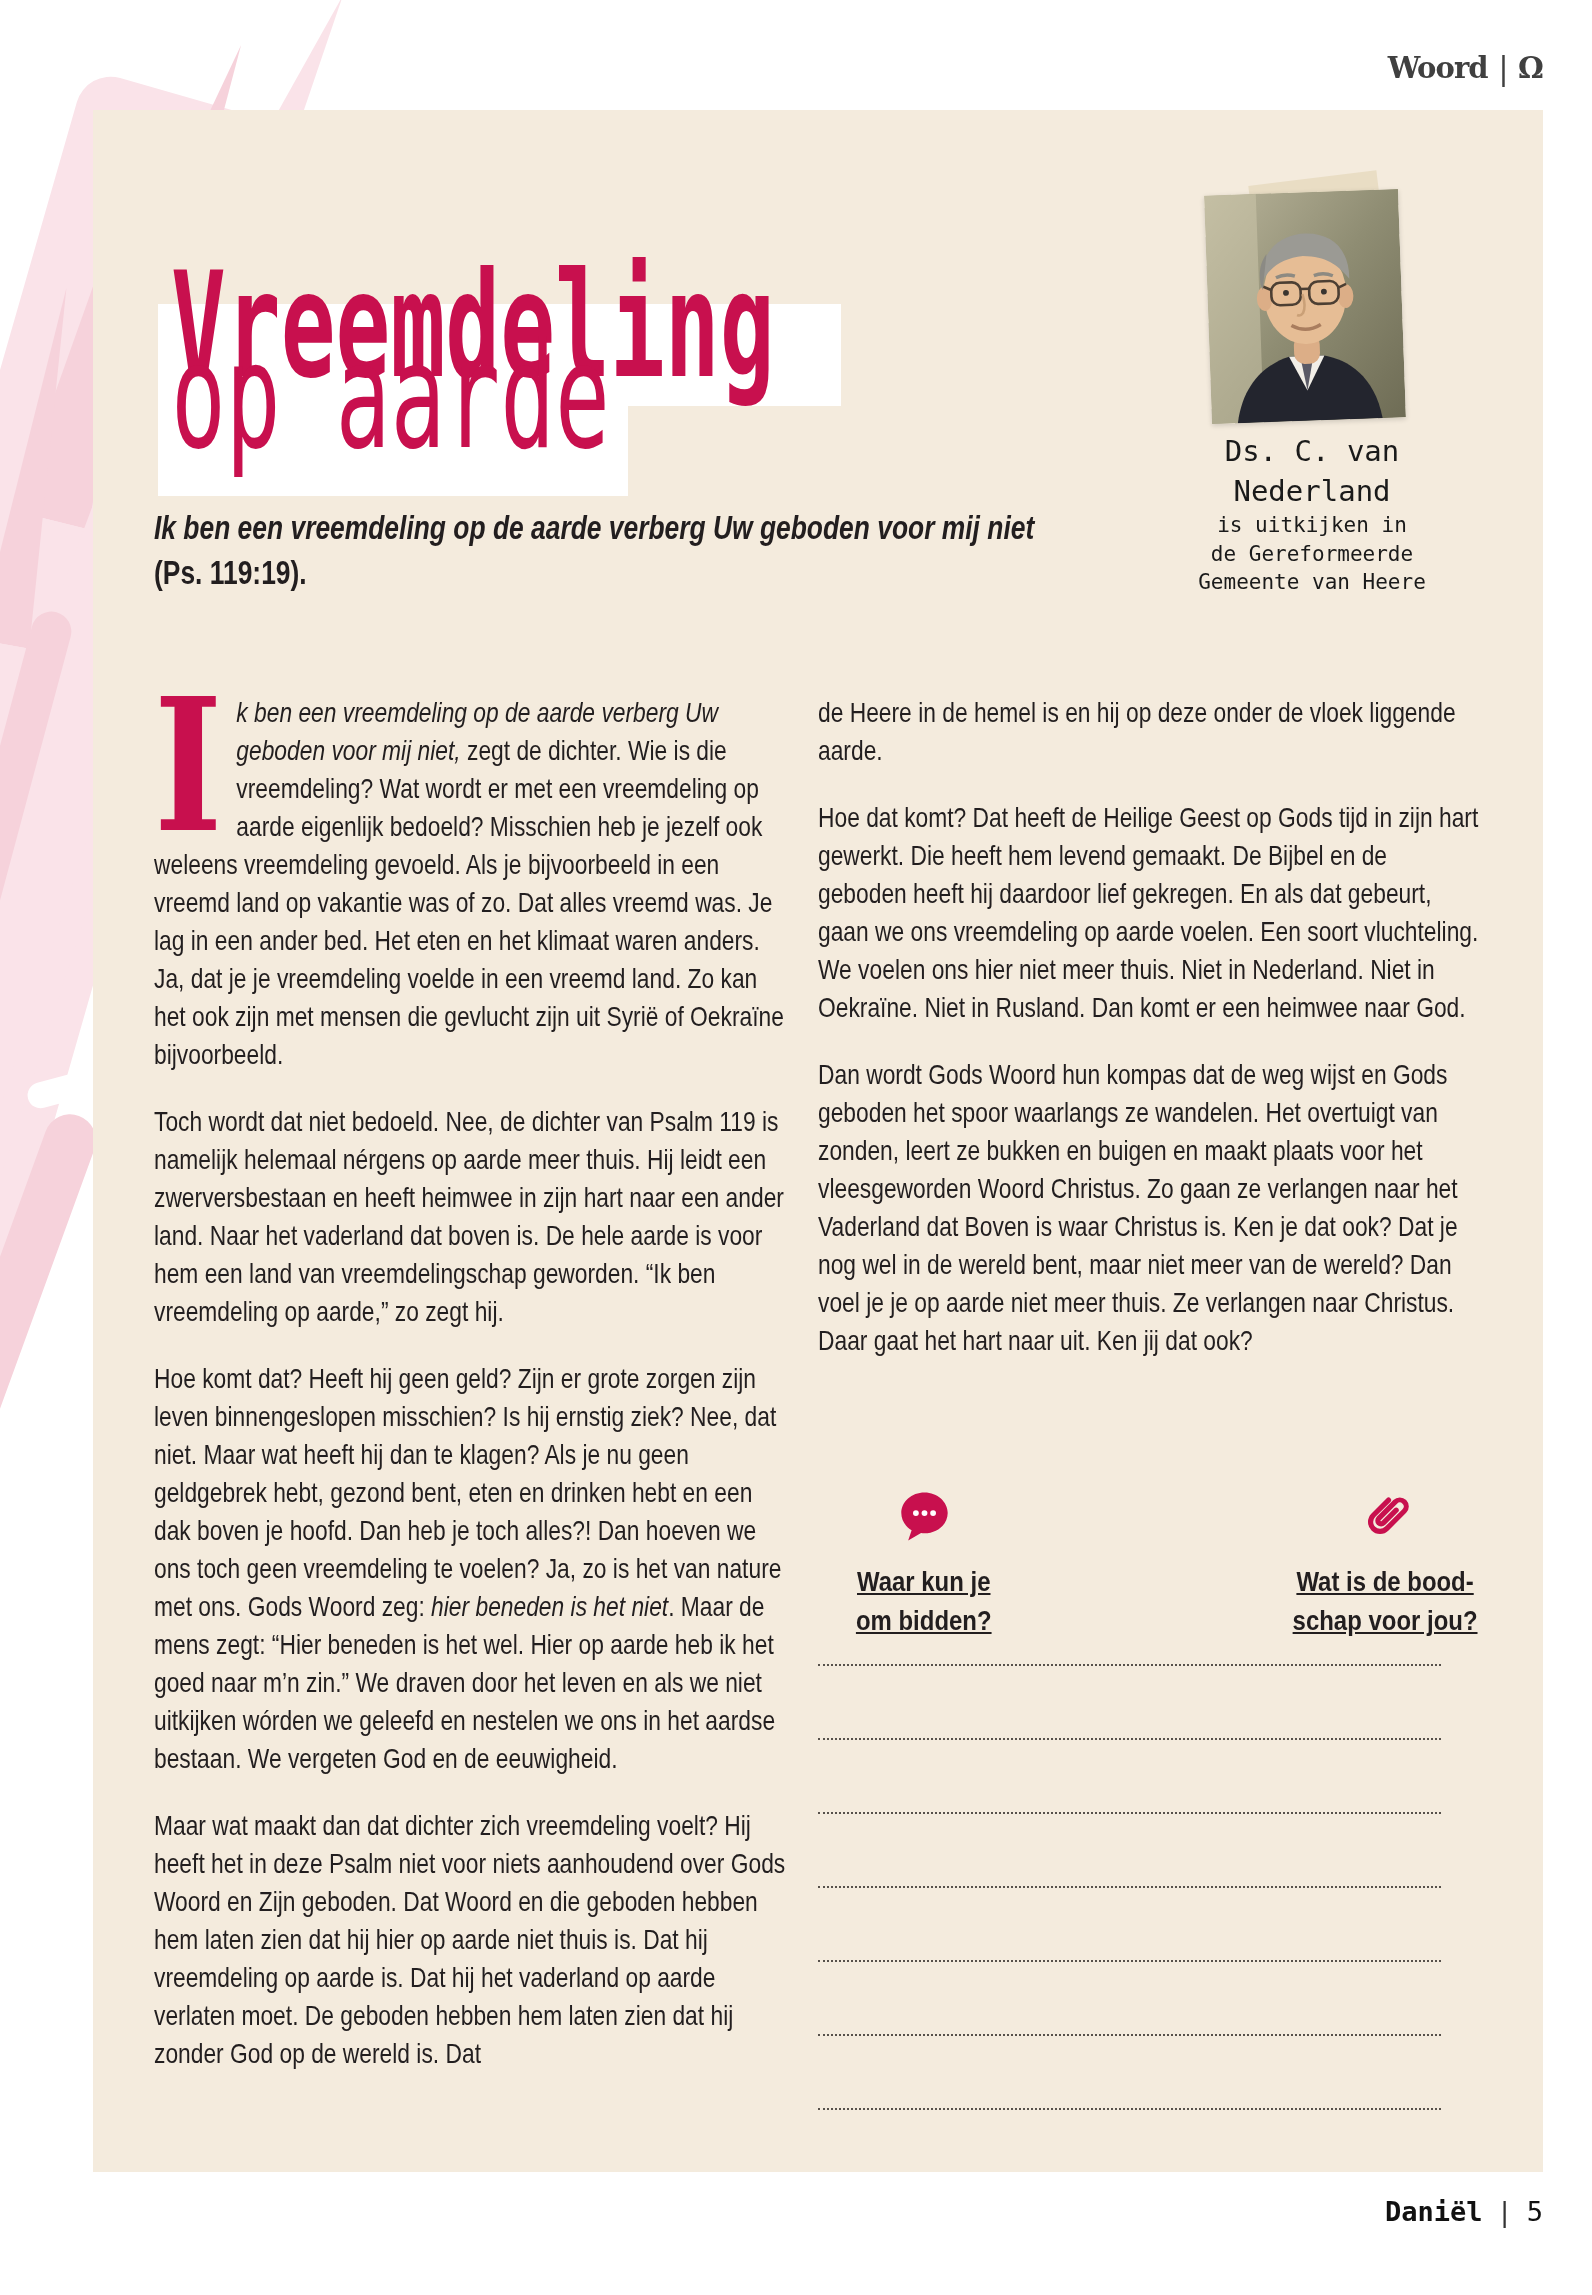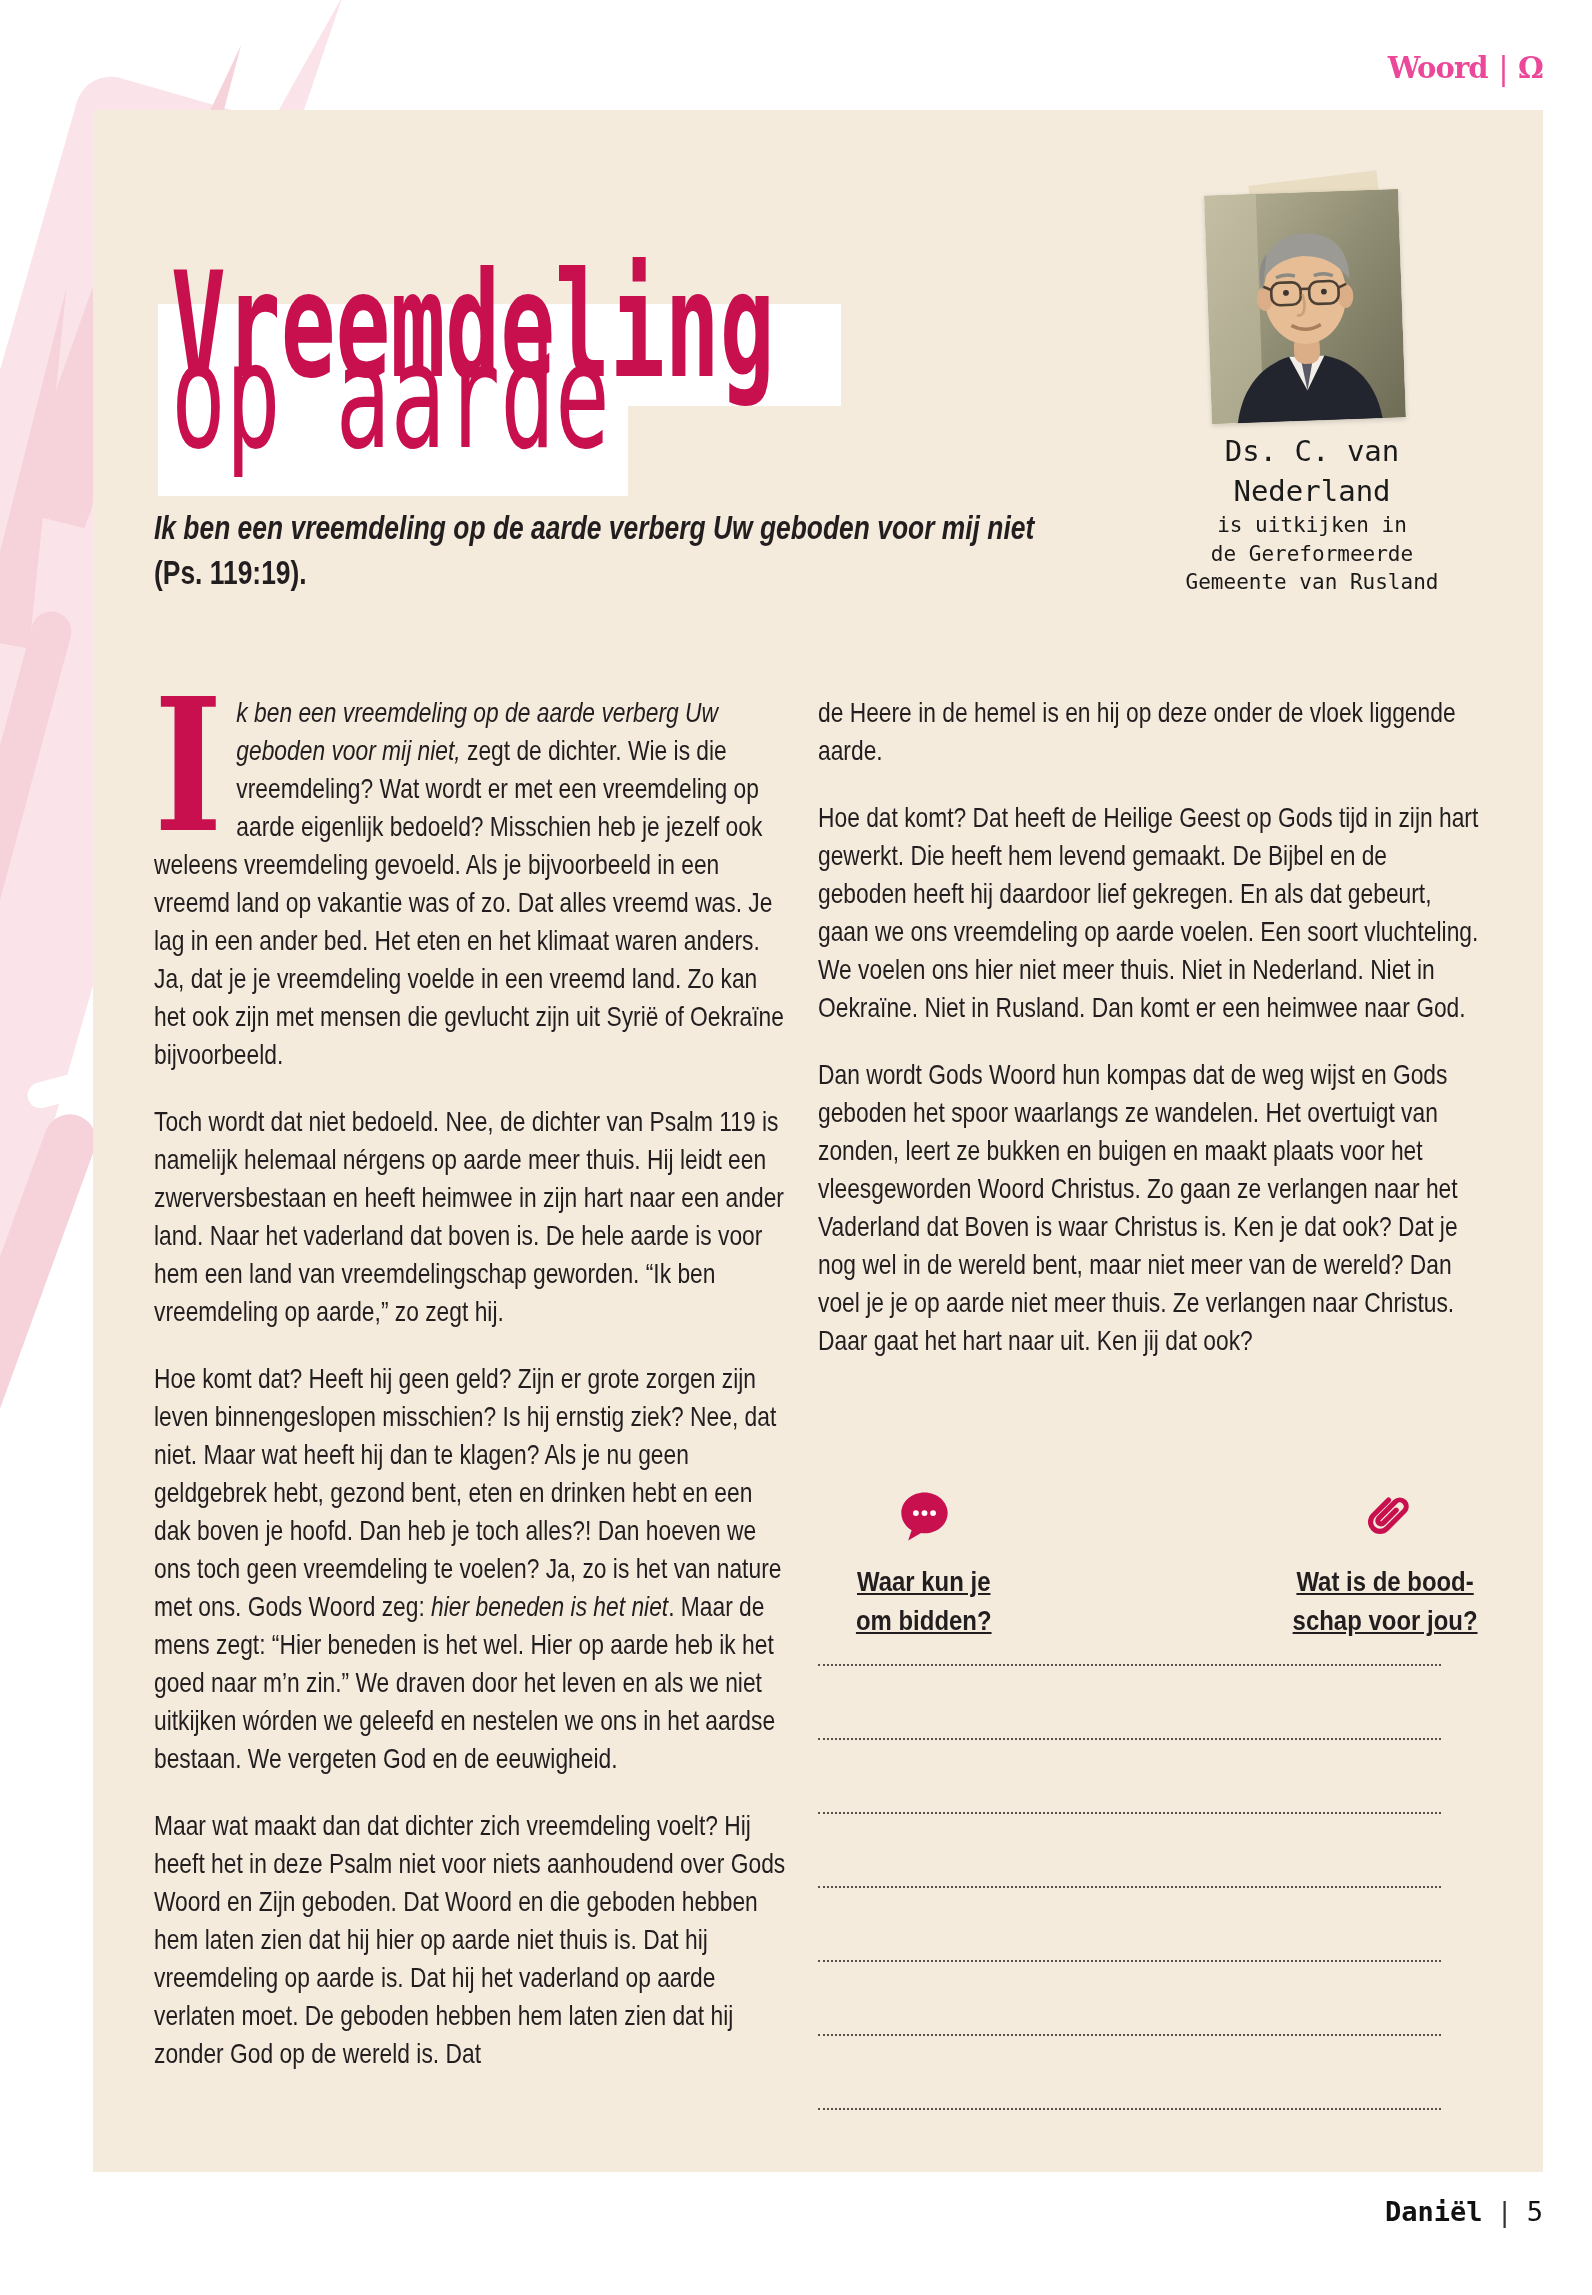--- a/index.html
+++ b/index.html
@@ -8,21 +8,21 @@
   
   #decor{position:absolute;left:0;top:0;width:535px;height:1536px;overflow:hidden;z-index:0;}
   .stroke{position:absolute;background:var(--pink1);}
   .spike{clip-path:polygon(50% 0,100% 100%,0 100%);}
   .rounded{border-radius:35px;}
   
   #panel{position:absolute;left:93px;top:110px;width:1450px;height:2062px;
          background:var(--panel);z-index:1;}
   
   #hdr{position:absolute;top:50px;right:49px;z-index:2;font-family:"DejaVu Serif",serif;
-       font-weight:bold;font-size:29px;letter-spacing:-0.9px;color:#ec4899;display:flex;align-items:center;gap:10.4px;}
+       font-weight:bold;font-size:29px;letter-spacing:-0.9px;color:#404040;display:flex;align-items:center;gap:10.4px;}
   #hdr .bar{font-weight:normal;font-size:31px;}
   #ftr{position:absolute;top:2196px;right:49px;z-index:2;font-family:"DejaVu Sans Mono",monospace;
        font-size:27px;color:#111;display:flex;align-items:center;gap:14px;}
   #ftr .brand{font-weight:bold;}
   #ftr .bar{font-weight:normal;color:#333;}
   
   .strip{position:absolute;background:#fff;z-index:2;}
   #strip1{left:158px;top:304px;width:683px;height:102px;}
   #strip2{left:158px;top:399px;width:470px;height:97px;}
   .title-line{position:absolute;z-index:3;color:var(--accent);
@@ -140,21 +140,21 @@
       <path d="M124 97 q11 -4 22 1" stroke="#8d8a82" stroke-width="4" fill="none"></path>
       <path d="M110 118 q4 14 0 22 q-3 4 -7 2" stroke="#caa077" stroke-width="3" fill="none"></path>
       <path d="M96 154 q17 10 34 0" stroke="#a97d5e" stroke-width="4" fill="none"></path>
     </svg>
   </div>
   <div id="author-cap">
     <div class="nm">Ds. C. van</div>
     <div class="nm">Nederland</div>
     <div class="rl">is uitkijken in</div>
     <div class="rl">de Gereformeerde</div>
-    <div class="rl">Gemeente van Rusland</div>
+    <div class="rl">Gemeente van Heere</div>
   </div>
 
   <div id="colL" class="col">
       <p class="para"><span class="dropcap">I</span><em>k ben een vreemdeling op de aarde verberg Uw geboden voor mij niet,</em><span> zegt de dichter. Wie is die vreemdeling? Wat wordt er met een vreemdeling op aarde eigenlijk bedoeld? Misschien heb je jezelf ook weleens vreemdeling gevoeld. Als je bijvoorbeeld in een vreemd land op vakantie was of zo. Dat alles vreemd was. Je lag in een ander bed. Het eten en het klimaat waren anders. Ja, dat je je vreemdeling voelde in een vreemd land. Zo kan het ook zijn met mensen die gevlucht zijn uit Syrië of Oekraïne bijvoorbeeld.</span></p>
       <p class="para"><span>Toch wordt dat niet bedoeld. Nee, de dichter van Psalm 119 is namelijk helemaal nérgens op aarde meer thuis. Hij leidt een zwerversbestaan en heeft heimwee in zijn hart naar een ander land. Naar het vaderland dat boven is. De hele aarde is voor hem een land van vreemdelingschap geworden. “Ik ben vreemdeling op aarde,” zo zegt hij.</span></p>
       <p class="para"><span>Hoe komt dat? Heeft hij geen geld? Zijn er grote zorgen zijn leven binnengeslopen misschien? Is hij ernstig ziek? Nee, dat niet. Maar wat heeft hij dan te klagen? Als je nu geen geldgebrek hebt, gezond bent, eten en drinken hebt en een dak boven je hoofd. Dan heb je toch alles?! Dan hoeven we ons toch geen vreemdeling te voelen? Ja, zo is het van nature met ons. Gods Woord zeg: </span><em>hier beneden is het niet</em><span>. Maar de mens zegt: “Hier beneden is het wel. Hier op aarde heb ik het goed naar m’n zin.” We draven door het leven en als we niet uitkijken wórden we geleefd en nestelen we ons in het aardse bestaan. We vergeten God en de eeuwigheid.</span></p>
       <p class="para"><span>Maar wat maakt dan dat dichter zich vreemdeling voelt? Hij heeft het in deze Psalm niet voor niets aanhoudend over Gods Woord en Zijn geboden. Dat Woord en die geboden hebben hem laten zien dat hij hier op aarde niet thuis is. Dat hij vreemdeling op aarde is. Dat hij het vaderland op aarde verlaten moet. De geboden hebben hem laten zien dat hij zonder God op de wereld is. Dat</span></p>
     </div>
   <div id="colR" class="col">
       <p class="para"><span>de Heere in de hemel is en hij op deze onder de vloek liggende aarde.</span></p>

